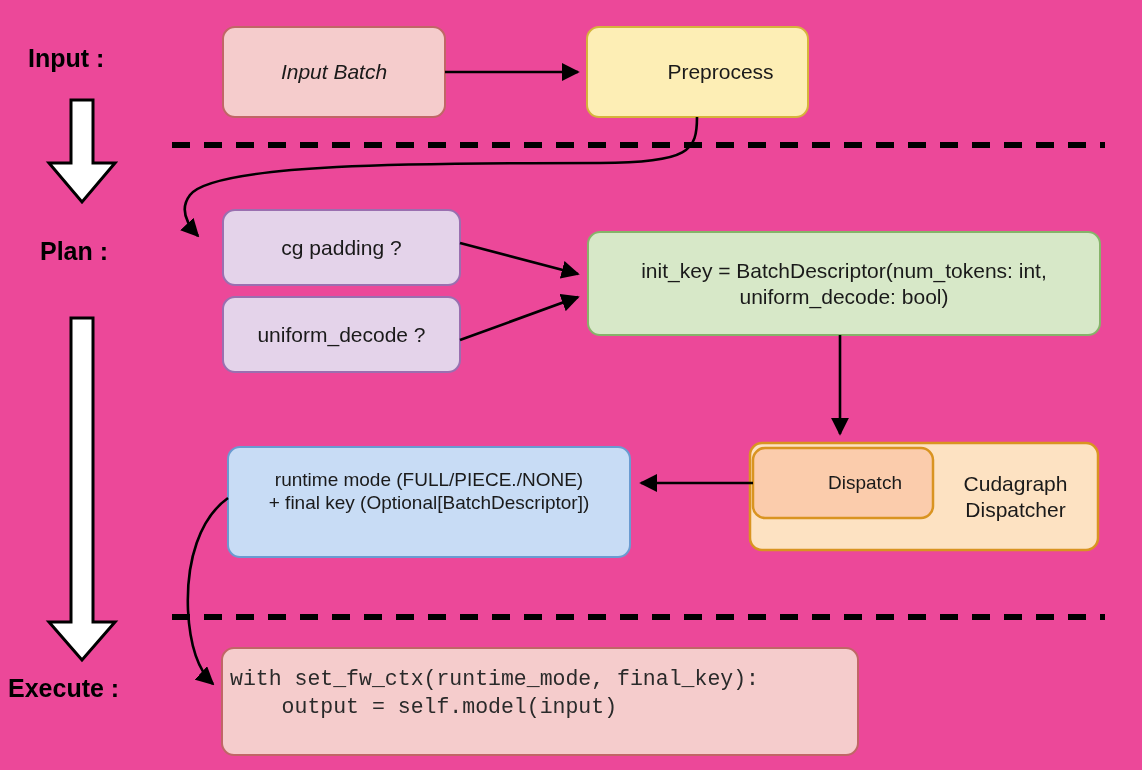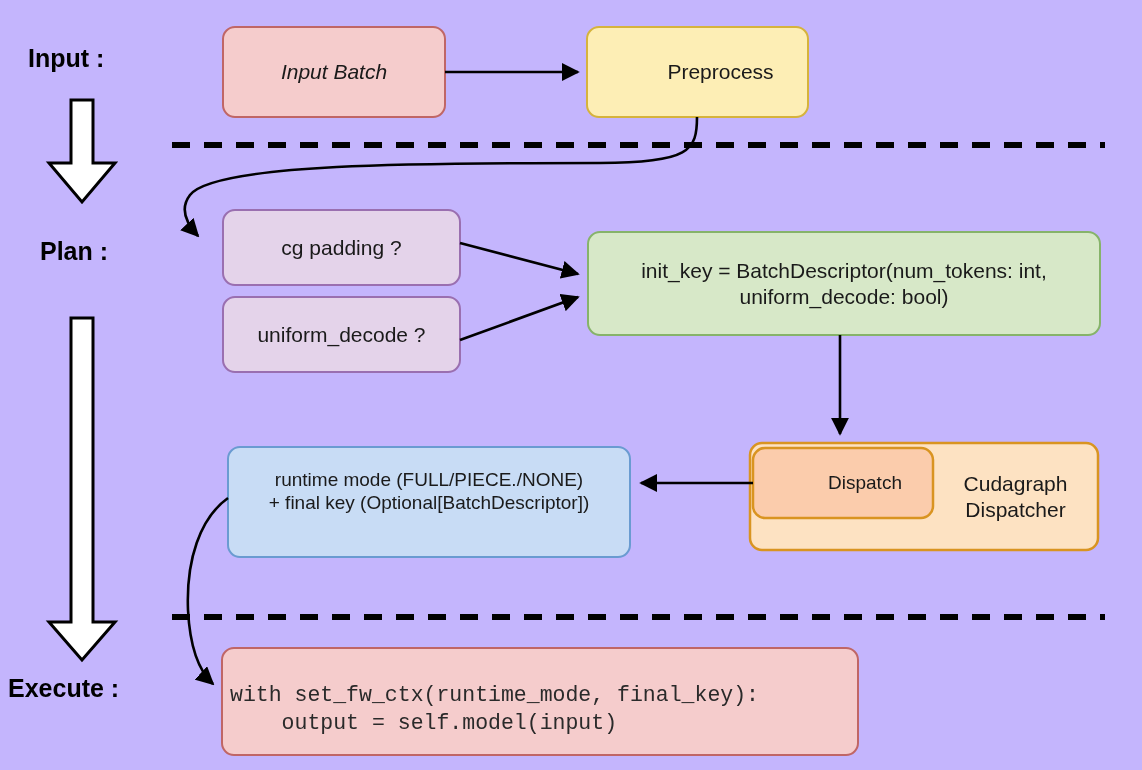--- a/index.html
+++ b/index.html
@@ -7,21 +7,21 @@
     padding: 0;
     background: #ffffff;
   }
   body {
     font-family: "Liberation Sans", sans-serif;
   }
   #canvas {
     position: relative;
     width: 1142px;
     height: 770px;
-    background: #c4b5fd;
+    background: #ec4899;
     overflow: hidden;
   }
   #diagram-svg {
     position: absolute;
     left: 0;
     top: 0;
     width: 1142px;
     height: 770px;
   }
   .stage-label {
@@ -47,21 +47,20 @@
   }
   .node-text.code {
     font-family: "Liberation Mono", monospace;
     font-size: 21.5px;
     text-align: left;
     justify-content: flex-start;
     align-items: flex-start;
     white-space: pre;
     line-height: 1.32;
     color: #2a2a2a;
-    margin-top: 16px;
   }
   .node-text.small {
     font-size: 19px;
   }
 </style>
 </head>
 <body>
 
 <div id="canvas">
 

